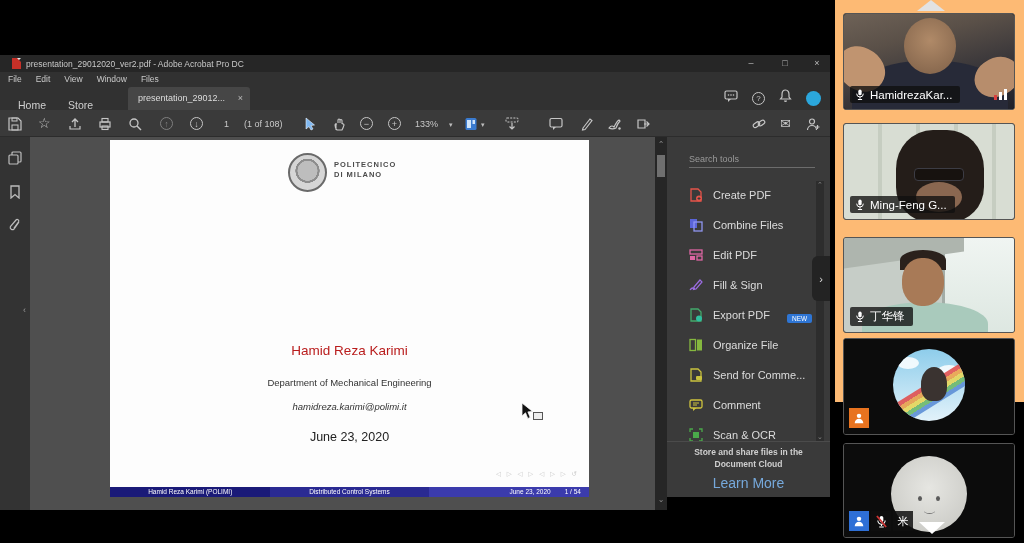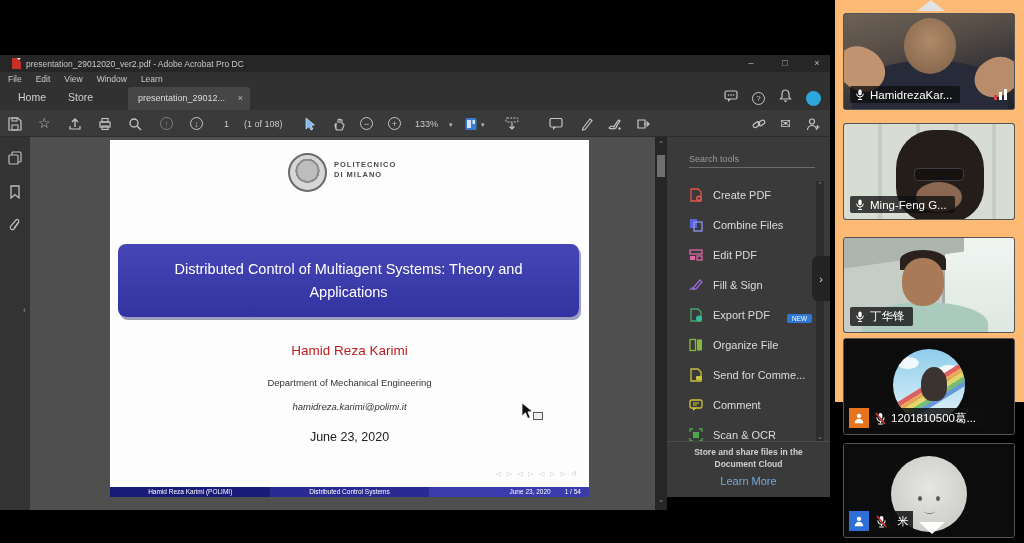--- a/index.html
+++ b/index.html
@@ -8,21 +8,21 @@
   .stage { position:relative; width:1024px; height:543px; background:#000; overflow:hidden; }
 
   
   .acrobat { position:absolute; left:0; top:55px; width:830px; height:455px; background:#3a3a3a; }
   .titlebar { position:absolute; left:0; top:0; width:830px; height:17px; background:#262626; color:#c9c9c9; font-size:8.5px; display:flex; align-items:center; }
   .pdficon { width:9px; height:11px; background:#c63028; margin:0 5px 0 12px; position:relative; }
   .pdficon:after{ content:""; position:absolute; right:0; top:0; border:2px solid; border-color:#eee #262626 transparent transparent; }
   .wctrl { position:absolute; top:0; height:17px; width:26px; text-align:center; line-height:16px; color:#bbb; font-size:9px; }
   .menubar { position:absolute; left:0; top:17px; width:830px; height:13px; background:#313131; color:#c9c9c9; font-size:8.5px; display:flex; align-items:center; gap:14px; padding-left:8px; }
   .tabbar { position:absolute; left:0; top:30px; width:830px; height:25px; background:#313131; color:#cfcfcf; }
-  .tabitem { position:absolute; top:0; height:25px; line-height:25px; font-size:10.5px; }
+  .tabitem { position:absolute; top:8px; height:25px; line-height:25px; font-size:10.5px; }
   .doctab { position:absolute; left:128px; top:2px; width:122px; height:23px; background:#464646; color:#ddd; font-size:9px; line-height:23px; padding-left:10px; border-radius:3px 3px 0 0; }
   .doctab .x { position:absolute; right:7px; top:0; color:#bbb; }
   .topright { position:absolute; top:4px; height:18px; display:flex; align-items:center; gap:14px; }
   .helpcircle { width:13px; height:13px; border:1px solid #c6c6c6; border-radius:50%; color:#c6c6c6; font-size:8px; text-align:center; line-height:12px; }
   .avatar-dot { width:15px; height:15px; border-radius:50%; background:#2ba7dc; }
   .toolbar { position:absolute; left:0; top:55px; width:830px; height:27px; background:#3a3a3a; border-bottom:1px solid #2c2c2c; }
   .ti { position:absolute; top:7px; width:14px; height:14px; color:#c6c6c6; }
   .ti svg { width:14px; height:14px; }
   .tt { position:absolute; top:9px; color:#c9c9c9; font-size:9px; }
   .circ { border:1px solid currentColor; border-radius:50%; font-size:9px; text-align:center; line-height:12px; width:13px; height:13px; }
@@ -60,21 +60,21 @@
   .searchbox { position:absolute; left:22px; top:14px; width:126px; height:17px; background:transparent; border:none; border-bottom:1px solid #6c6c6c; color:#ddd; font-size:9px; outline:none; font-family:inherit; }
   .searchbox::placeholder { color:#9a9a9a; }
   .toollist { position:absolute; left:0; top:44px; width:150px; height:260px; overflow:hidden; }
   .toolitem { position:absolute; left:22px; height:20px; display:flex; align-items:center; gap:10px; color:#dcdcdc; font-size:11px; white-space:nowrap; }
   .toolitem svg { width:14px; height:14px; flex:none; }
   .newbadge { position:absolute; left:120px; top:177px; background:#2e75d4; color:#fff; font-size:6.5px; padding:1px 5px; border-radius:2px; }
   .panelscroll { position:absolute; left:149px; top:44px; width:8px; height:260px; background:#2d2d2d; color:#8a8a8a; }
   .collapsetab { position:absolute; left:145px; top:119px; width:18px; height:45px; background:#232323; border-radius:6px 0 0 6px; color:#ddd; font-size:11px; display:flex; align-items:center; justify-content:center; }
   .paneldivider { position:absolute; left:0; top:304px; width:163px; border-top:1px solid #4b4b4b; }
   .storetext { position:absolute; left:0; width:163px; text-align:center; color:#cfcfcf; font-size:8.5px; font-weight:bold; }
-  .learnmore { position:absolute; left:0; top:338px; width:163px; text-align:center; color:#76a9dc; font-size:11px; }
+  .learnmore { position:absolute; left:0; top:338px; width:163px; text-align:center; color:#76a9dc; font-size:14px; }
   .panelblack { position:absolute; left:0; top:360px; width:163px; height:13px; background:#000; }
 
   
   .sidebar { position:absolute; left:835px; top:0; width:189px; height:402px; background:#fdba74; }
   .tri-up { position:absolute; left:82px; top:0; width:0; height:0; border-left:14px solid transparent; border-right:14px solid transparent; border-bottom:11px solid #e2e2e2; }
   .tri-down { position:absolute; left:84px; top:522px; width:0; height:0; border-left:13px solid transparent; border-right:13px solid transparent; border-top:12px solid #fff; }
   .vtile { position:absolute; left:8px; width:172px; border:1px solid #555; border-radius:3px; overflow:hidden; background:#000; }
   .vlabel { position:absolute; left:6px; bottom:6px; display:flex; align-items:center; gap:5px; background:rgba(15,15,15,.78); color:#fff; font-size:11.5px; padding:2px 8px 2px 5px; border-radius:2px; white-space:nowrap; }
   .vrow { position:absolute; left:5px; bottom:6px; display:flex; align-items:center; gap:2px; }
   .pbadge { width:20px; height:20px; display:flex; align-items:center; justify-content:center; }
@@ -128,21 +128,21 @@
       <span class="wctrl" style="left:738px">–</span>
       <span class="wctrl" style="left:772px">□</span>
       <span class="wctrl" style="left:804px">×</span>
     </div>
 
     <div class="menubar">
       <span>File</span>
       <span>Edit</span>
       <span>View</span>
       <span>Window</span>
-      <span>Learn</span>
+      <span>Files</span>
     </div>
 
     <div class="tabbar">
       <span class="tabitem" style="left:18px">Home</span>
       <span class="tabitem" style="left:68px">Store</span>
       <div class="doctab">
         <span>presentation_29012...</span>
         <span class="x">×</span>
       </div>
       <div class="topright" style="left:724px">
@@ -254,23 +254,20 @@
         <span style="position:absolute;left:23px;top:168px;color:#9a9a9a;font-size:9px">‹</span>
       </div>
 
       <div class="docarea">
         <div class="page">
           <div class="seal"></div>
           <div class="logotext">
             <div>POLITECNICO</div>
             <div>DI MILANO</div>
           </div>
-          <div class="banner">
-            <span>Distributed Control of Multiagent Systems: Theory and Applications</span>
-          </div>
           <div class="author">Hamid Reza Karimi</div>
           <div class="affil" style="top:237px">Department of Mechanical Engineering</div>
           <div class="affil email" style="top:261px">hamidreza.karimi@polimi.it</div>
           <div class="sdate">June 23, 2020</div>
           <div class="navsym">◁ ▷ ◁ ▷ ◁ ▷  ▷  ↺</div>
           <div class="sfooter">
             <div class="sf1">Hamid Reza Karimi  (POLIMI)</div>
             <div class="sf2">Distributed Control Systems</div>
             <div class="sf3">
               <span>June 23, 2020</span>
@@ -439,29 +436,20 @@
         <div class="v4cloud" style="left:44px;top:16px;width:24px;height:13px"></div>
         <div class="v4rain"></div>
         <div class="v4girl"></div>
       </div>
       <div class="vrow">
         <span class="pbadge orange">
           <svg width="12" height="12" viewBox="0 0 14 14">
               <circle cx="7" cy="4.5" r="2.6" fill="#fff"></circle>
               <path d="M2,13 a5,5 0 0 1 10,0 z" fill="#fff"></path>
             </svg>
-        </span>
-        <span class="namedark">
-          <svg width="11" height="13" viewBox="0 0 12 14">
-              <rect x="4" y="1" width="4" height="7" rx="2" fill="#fff"></rect>
-              <path d="M2,6 a4,4 0 0 0 8,0" fill="none" stroke="#fff" stroke-width="1.2"></path>
-              <path d="M6,10 V12 M3.5,13 h5" stroke="#fff" stroke-width="1.2"></path>
-              <path d="M1,1 L11,13" stroke="#cc3333" stroke-width="2"></path>
-            </svg>
-          <span>1201810500葛...</span>
         </span>
       </div>
     </div>
 
     <div class="vtile" style="top:443px;height:95px">
       <div class="art v5bg"></div>
       <div class="art avcircle v5av">
         <div class="v5eye" style="left:27px"></div>
         <div class="v5eye" style="left:45px"></div>
         <div class="v5mouth"></div>

